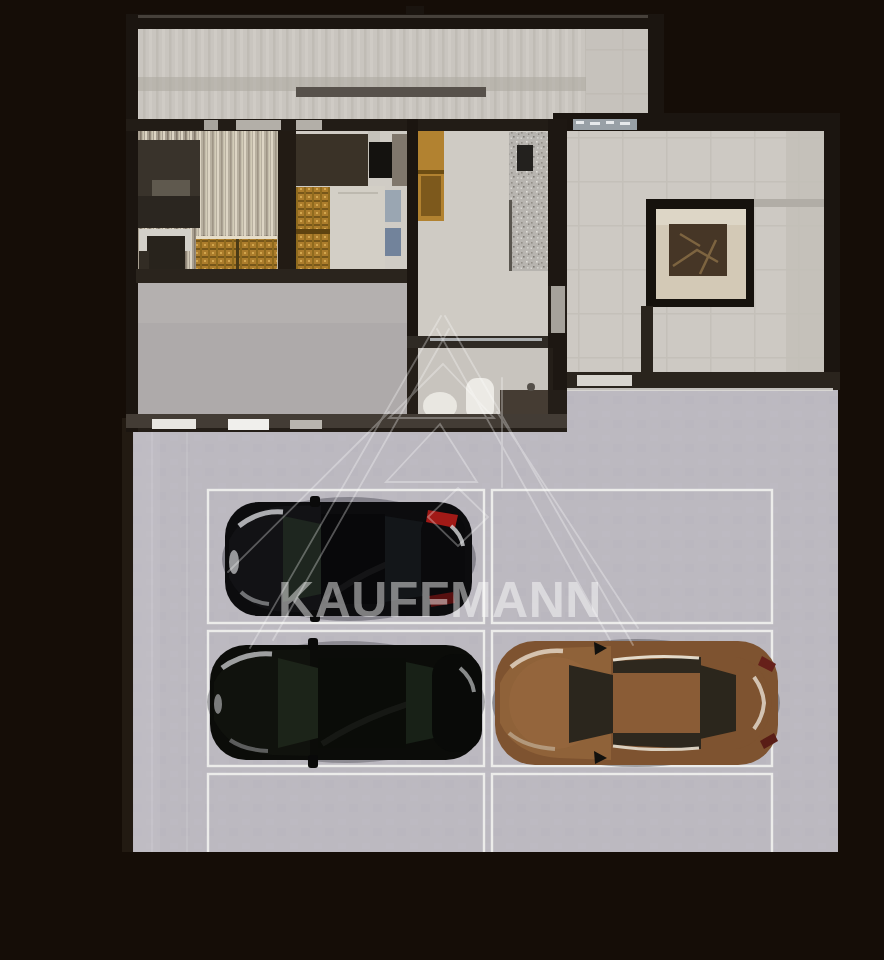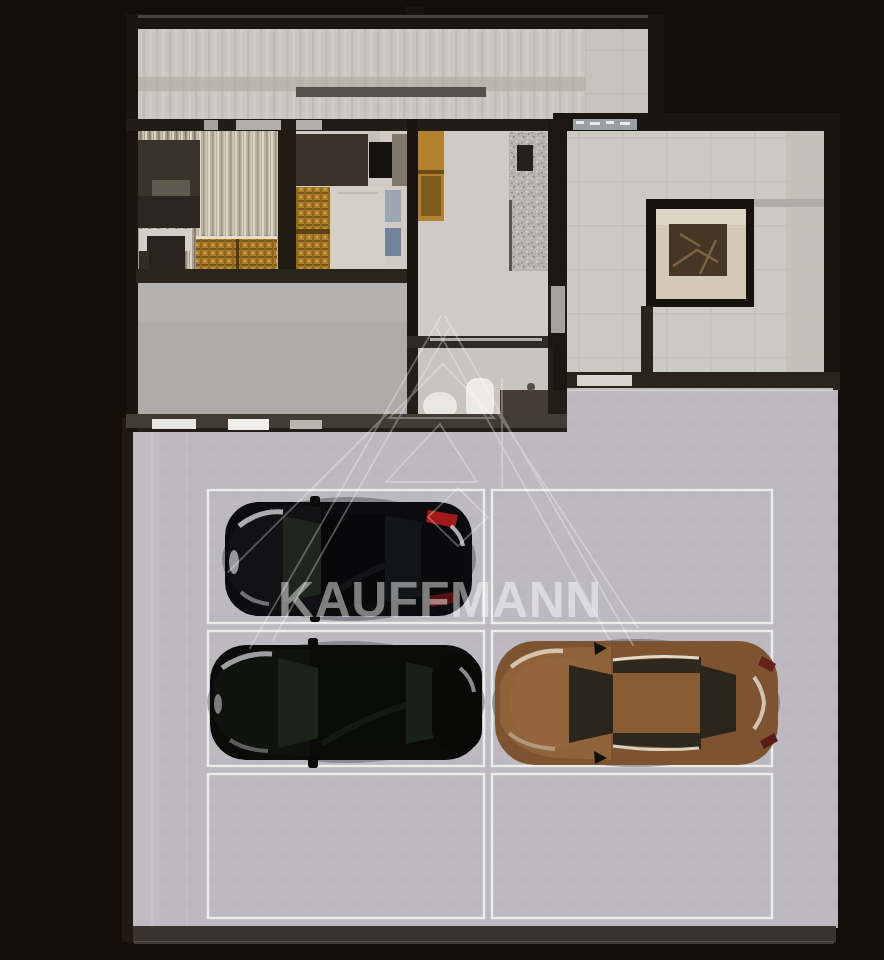--- a/index.html
+++ b/index.html
@@ -1,16 +1,16 @@
 <!DOCTYPE html>
 <html><head>
 <meta charset="utf-8">
 <style>
   html,body{margin:0;padding:0;background:#150d07;}
-  #stage{position:relative;width:884px;height:960px;overflow:hidden;}
+  #stage{position:relative;width:884px;height:852px;overflow:hidden;}
   svg{display:block;}
   text{font-family:"Liberation Sans", sans-serif;}
 </style>
 </head>
 <body>
 <div id="stage">
 <svg width="884" height="960" viewBox="0 0 884 960">
 <defs>
   <pattern id="plankV" width="13" height="40" patternUnits="userSpaceOnUse">
     <rect width="13" height="40" fill="#c9c5bf"></rect>

